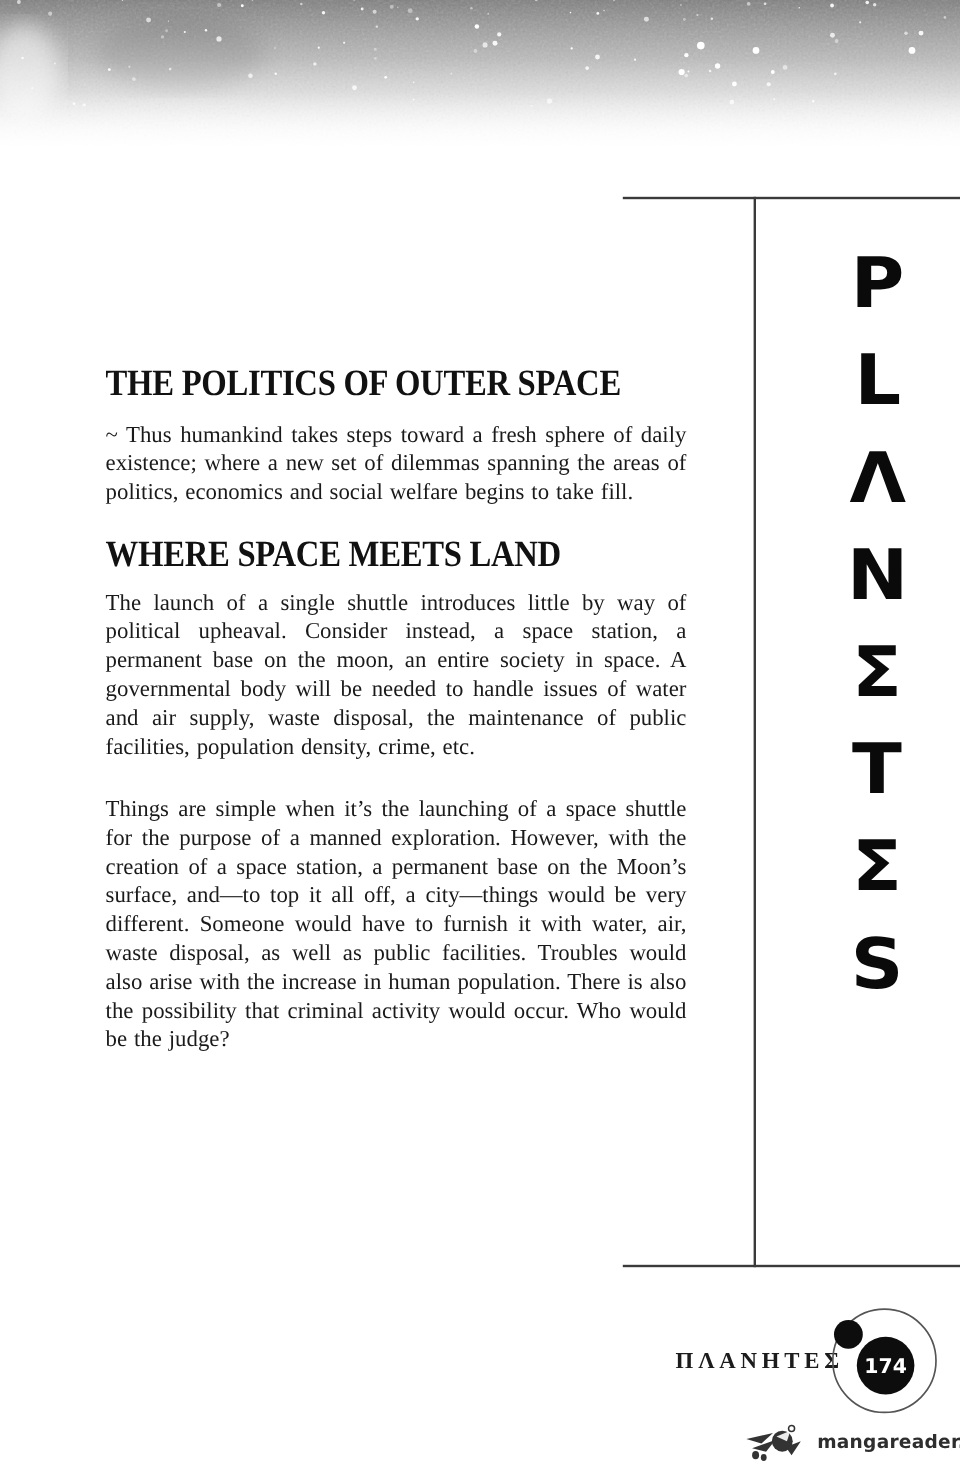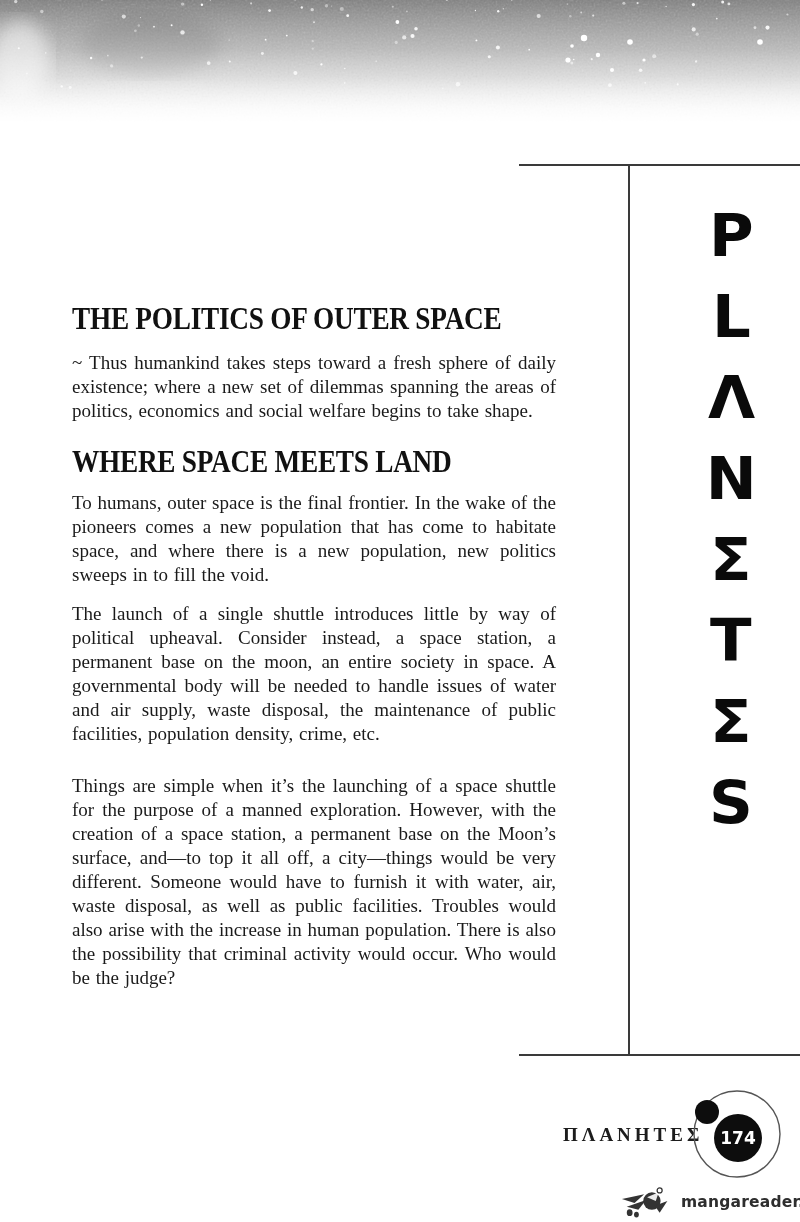--- a/index.html
+++ b/index.html
@@ -8,21 +8,21 @@
     position: relative;
     background: #ffffff;
     overflow: hidden;
     font-family: "Liberation Serif", serif;
   }
   .noise-band { position: absolute; top: 0; left: 0; display: block; }
 
   
   .article {
     position: absolute;
-    left: 72px; top: 302px; width: 484px;
+    left: 88px; top: 302px; width: 484px;
     color: #171717;
   }
   .headline {
     font-family: "Liberation Serif", serif;
     font-weight: bold;
     font-size: 31px;
     line-height: 34px;
     letter-spacing: -0.3px;
     white-space: nowrap;
     transform: scaleX(0.88);
@@ -235,24 +235,23 @@
         <circle cx="475.4" cy="10.5" r="0.67" opacity="0.98"></circle>
         <circle cx="326.5" cy="5.7" r="1.69" opacity="0.41"></circle>
         <circle cx="511.7" cy="0.2" r="0.79" opacity="0.45"></circle>
         <circle cx="446.9" cy="0.0" r="1.06" opacity="0.54"></circle>
       </g>
   </g>
 </svg>
 
 <div class="article">
   <h1 class="headline first">THE POLITICS OF OUTER SPACE</h1>
-  <p class="para">~ Thus humankind takes steps toward a fresh sphere of daily existence; where a new set of dilemmas spanning the areas of politics, economics and social welfare begins to take shape.</p>
+  <p class="para">~ Thus humankind takes steps toward a fresh sphere of daily existence; where a new set of dilemmas spanning the areas of politics, economics and social welfare begins to take fill.</p>
 
   <h1 class="headline second">WHERE SPACE MEETS LAND</h1>
-  <p class="para">To humans, outer space is the final frontier. In the wake of the pioneers comes a new population that has come to habitate space, and where there is a new population, new politics sweeps in to fill the void.</p>
   <p class="para">The launch of a single shuttle introduces little by way of political upheaval. Consider instead, a space station, a permanent base on the moon, an entire society in space. A governmental body will be needed to handle issues of water and air supply, waste disposal, the maintenance of public facilities, population density, crime, etc.</p>
   <p class="para">Things are simple when it’s the launching of a space shuttle for the purpose of a manned exploration. However, with the creation of a space station, a permanent base on the Moon’s surface, and—to top it all off, a city—things would be very different. Someone would have to furnish it with water, air, waste disposal, as well as public facilities. Troubles would also arise with the increase in human population. There is also the possibility that criminal activity would occur. Who would be the judge?</p>
 </div>
 
 <div class="rule rule-top"></div>
 <div class="rule rule-bottom"></div>
 <div class="rule rule-vert"></div>
 
 <div class="logo-column">
   <span class="logo-letter">P</span>

